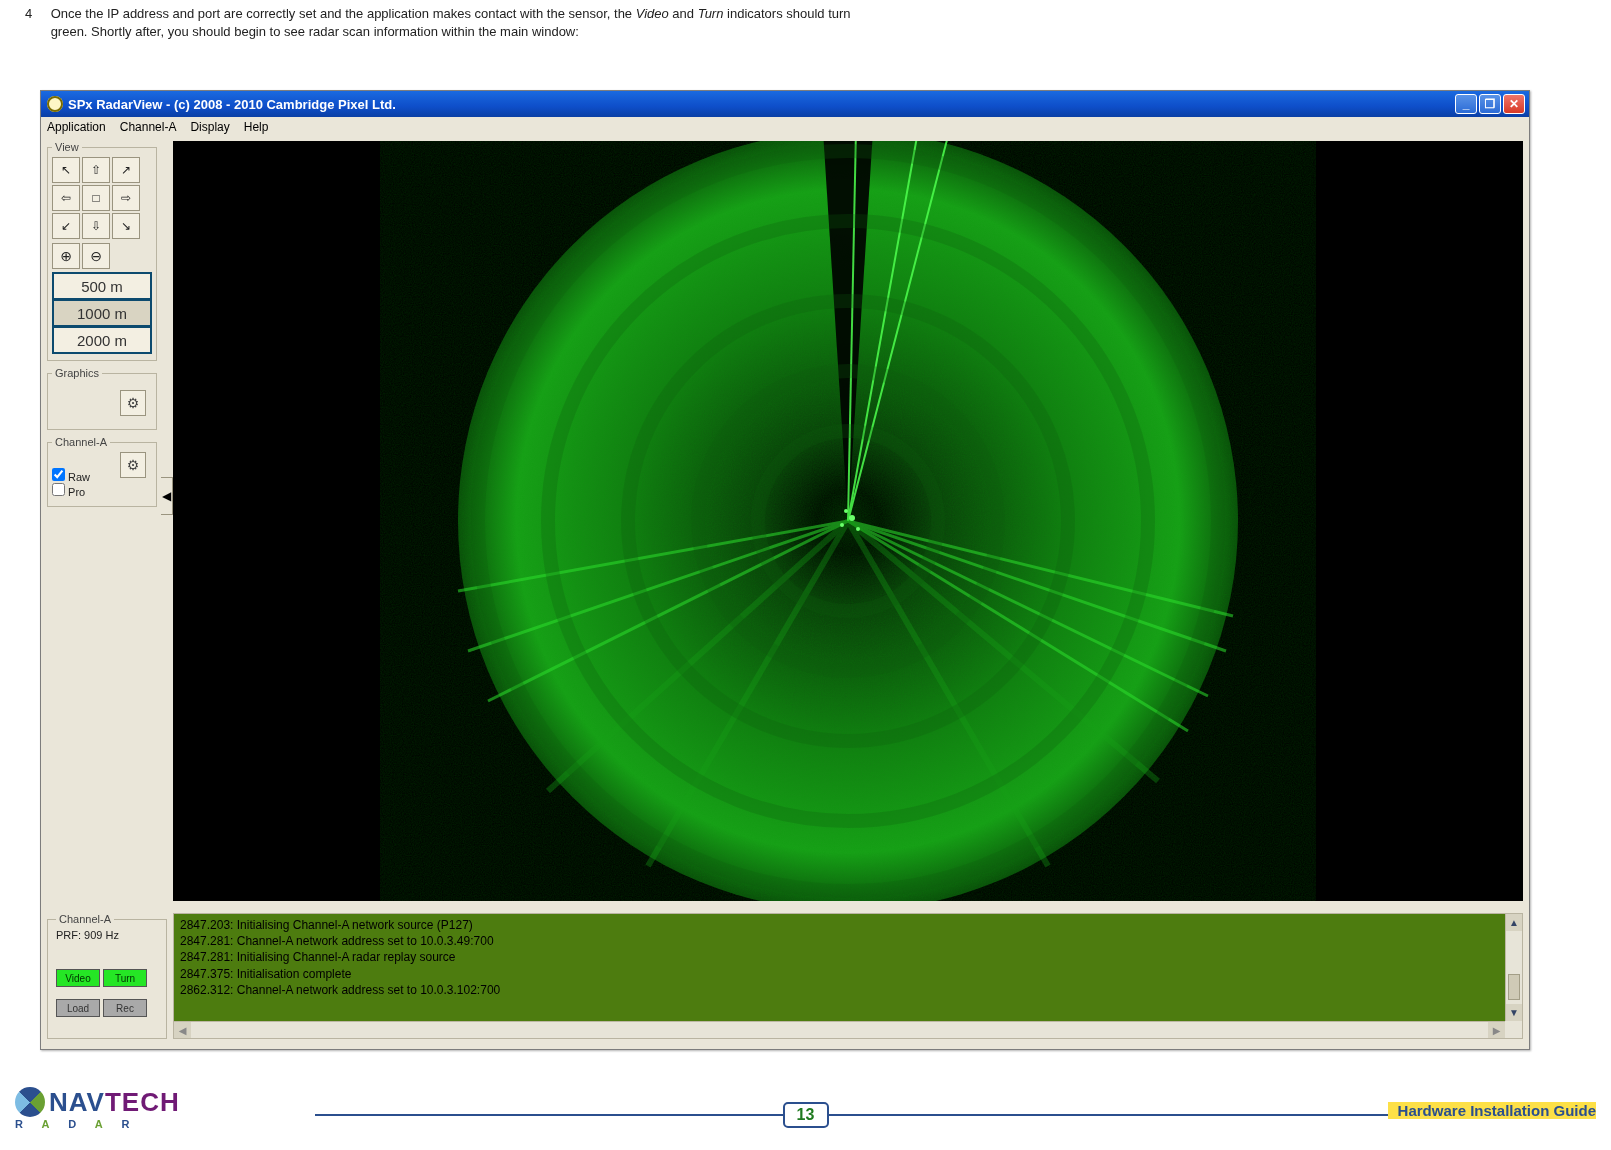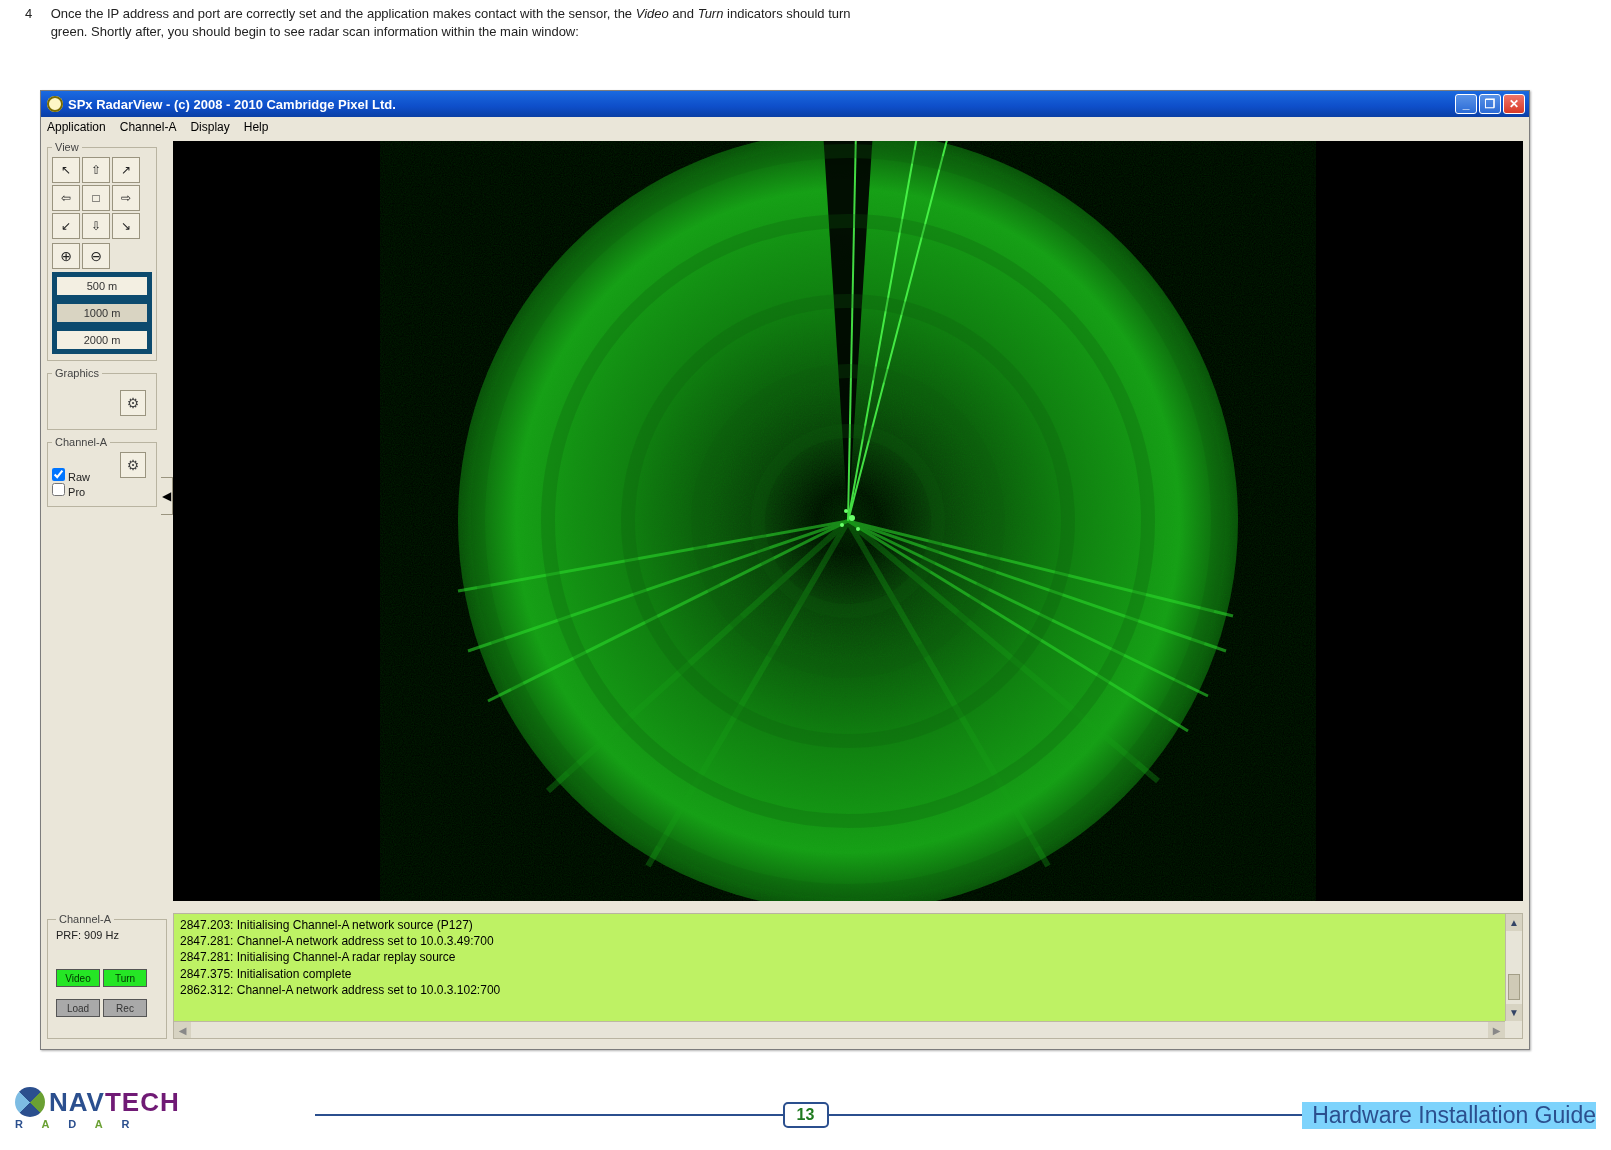--- a/index.html
+++ b/index.html
@@ -118,25 +118,25 @@
     font-size:12px;
     color:#222;
     cursor:pointer;
   }
   .zoom-row { display:flex; gap:2px; margin-bottom:4px;}
   .zoom-row .small-btn { width:28px; height:26px; font-size:14px;}
   .zoom-in::after{content:"⊕";}
   .zoom-out::after{content:"⊖";}
   .range-list .range-item {
     height:28px;
-    border:5px solid #0c4a6e;
+    border:2px solid #0c4a6e;
     margin-top:-1px;
     background:#f3efe2;
     display:flex;align-items:center;justify-content:center;
-    font-size:11px;color:#333;cursor:pointer;
+    font-size:15px;color:#333;cursor:pointer;
   }
   .range-list .sel { background:#d9d4c2; }
 
   
   .graphics-box, .channel-a-box {
     height:40px;
     display:flex;align-items:center;justify-content:flex-end;
     gap:6px;
     padding-right:6px;
   }
@@ -199,21 +199,21 @@
     width:44px;height:18px;font-size:10px;
     display:flex;align-items:center;justify-content:center;
     border:1px solid #555;
   }
   .ind.green { background:#25e625; color:#003300;}
   .ind.grey  { background:#a9a9a9; color:#333;margin-top:8px;}
 
   .log-box {
     flex:1;
     border:1px solid #b9b4a1;
-    background:#bef264;
+    background:#4d7c0f;
     display:flex; flex-direction:column;
     font-size:12px;
     color:#000;
     position:relative;
     height:126px;
   }
   .log-body {
     flex:1; overflow:hidden;
     padding:3px 6px;
     font-family:Tahoma,Arial,sans-serif;
@@ -277,22 +277,22 @@
   .page-num-box {
     position:absolute;left:50%; transform:translateX(-50%);
     top:20px;
     width:46px;height:26px;
     background:#fff;border:2px solid #2b4f8e;border-radius:5px;
     display:flex;align-items:center;justify-content:center;
     color:#1f7a1f;font-weight:bold;font-size:16px;z-index:2;
   }
   .guide-title {
     position:absolute;right:0;top:20px;
-    font-size:23px;font-weight:normal;color:#2b4f8e;
-    background:#7dd3fc;padding-left:10px;z-index:2;
+    font-size:15px;font-weight:bold;color:#2b4f8e;
+    background:#fde047;padding-left:10px;z-index:2;
   }
 
   .nav-logo {
     position:absolute;left:0;top:5px;
   }
   .nav-logo .row1{font-size:26px;font-weight:800;letter-spacing:1px;}
   .nav-logo .row1 .nav{color:#2b4f8e;}
   .nav-logo .row1 .tech{color:#701a75;}
   .nav-logo .row2{font-size:11px;letter-spacing:8px;font-weight:700;}
   .nav-logo .row2 .r{color:#2b4f8e;} .nav-logo .row2 .g{color:#6aa033;}

